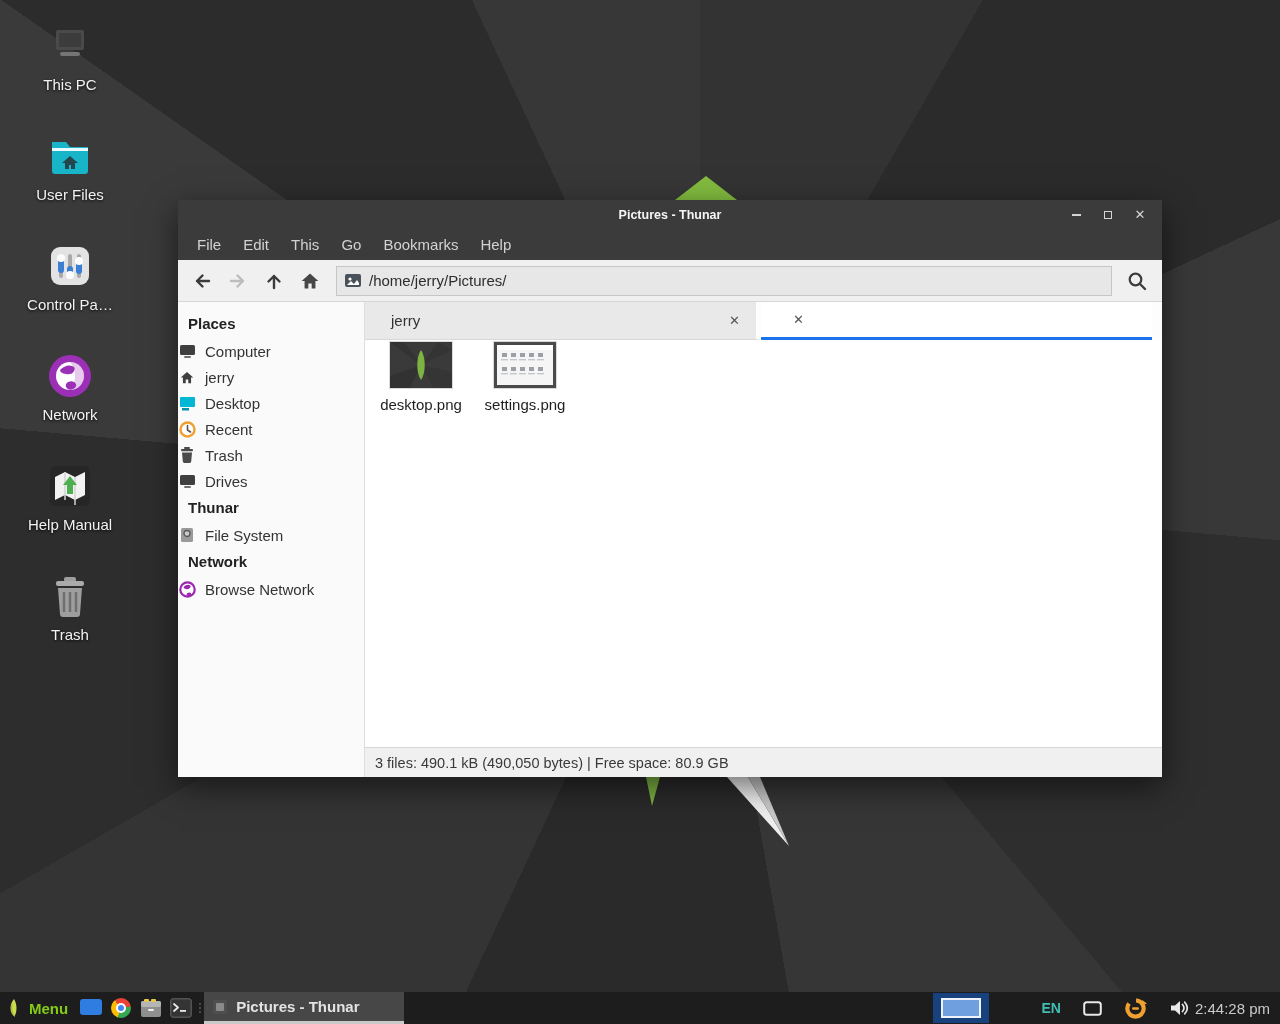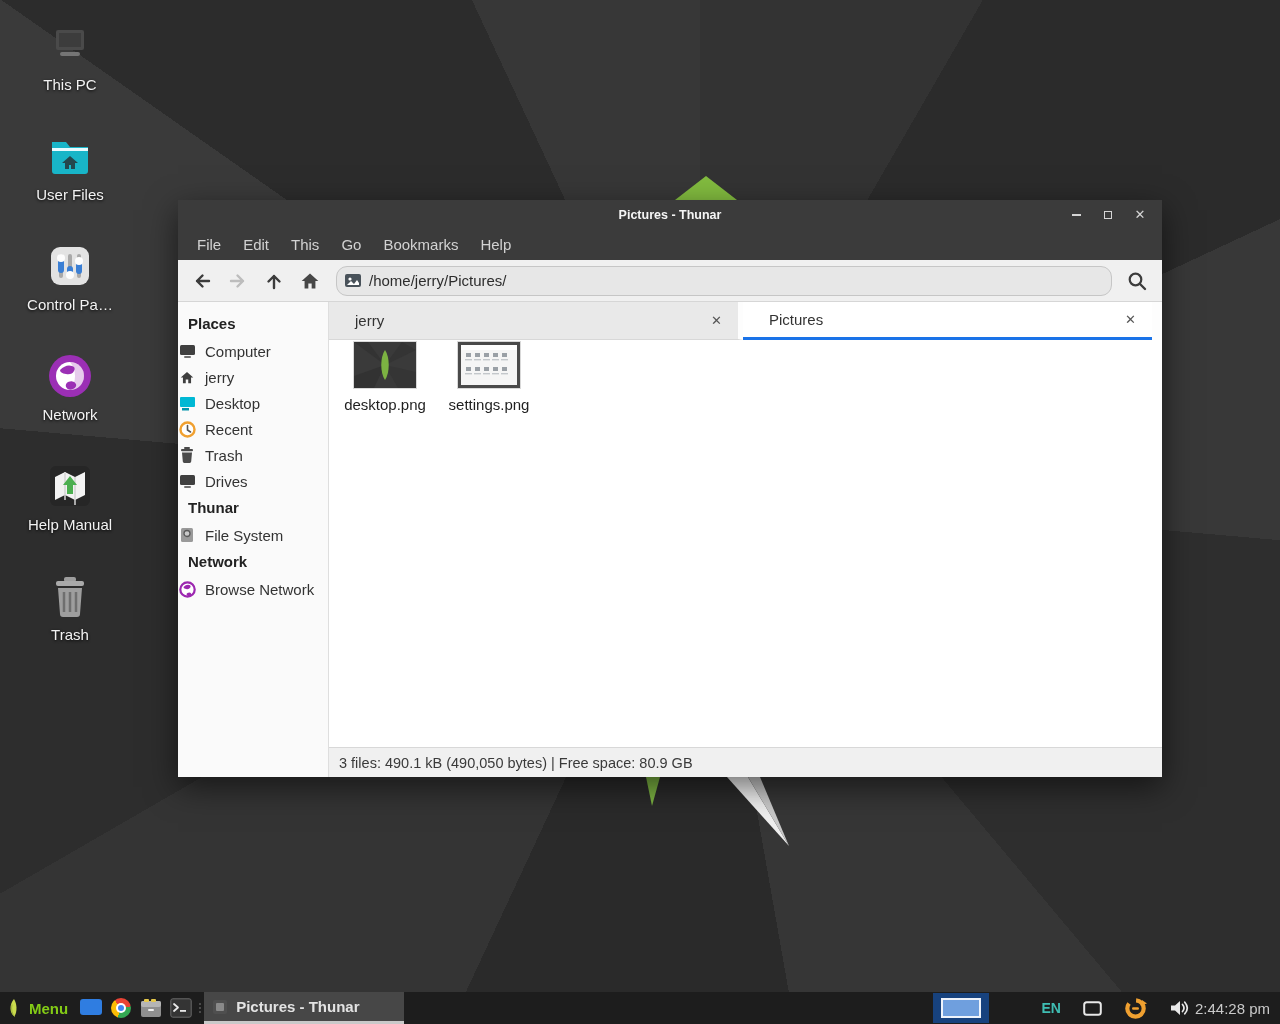--- a/index.html
+++ b/index.html
@@ -29,26 +29,26 @@
   .win-buttons { position:absolute; right:6px; top:0; height:29px; display:flex; align-items:center; }
   .win-btn { width:32px; height:29px; display:flex; align-items:center; justify-content:center; color:#d5d5d5; font-size:13px; cursor:default; }
   .glyph-min { width:9px; height:2px; background:#d5d5d5; display:block; }
   .glyph-max { width:8px; height:8px; border:1.5px solid #d5d5d5; display:block; }
 
   .menubar { height:31px; background:#3b3b3b; display:flex; align-items:center; padding-left:8px; flex:0 0 auto; }
   .menu-item { color:#d2d2d2; font-size:15px; padding:0 11px; height:100%; display:flex; align-items:center; cursor:default; }
 
   .toolbar { height:42px; background:#f0f0f0; border-bottom:1px solid #d6d6d6; display:flex; align-items:center; padding:0 6px; flex:0 0 auto; }
   .tool-btn { width:36px; height:32px; display:flex; align-items:center; justify-content:center; border-radius:3px; }
-  .pathbar { flex:1; height:30px; background:#e7e7e7; border:1px solid #c6c6c6; border-radius:11px; margin:0 6px 0 8px; display:flex; align-items:center; padding:0 8px; }
+  .pathbar { flex:1; height:30px; background:#e7e7e7; border:1px solid #c6c6c6; border-radius:0; margin:0 6px 0 8px; display:flex; align-items:center; padding:0 8px; }
   .pathtext { font-size:15px; color:#2d2d2d; margin-left:8px; }
   .search-btn { width:38px; height:32px; display:flex; align-items:center; justify-content:center; }
 
   .content { flex:1; display:flex; min-height:0; }
-  .sidebar { width:151px; background:#fafafa; border-right:1px solid #dedede; padding-top:8px; overflow:hidden; }
+  .sidebar { width:187px; background:#fafafa; border-right:1px solid #dedede; padding-top:8px; overflow:hidden; }
   .side-header { font-size:15px; font-weight:bold; color:#222; padding:5px 10px 4px 10px; height:28px; }
   .side-item { height:26px; display:flex; align-items:center; font-size:15px; color:#333; cursor:default; }
   .side-item .sico { width:18px; height:18px; margin-right:9px; display:flex; align-items:center; justify-content:center; }
 
   .main { flex:1; display:flex; flex-direction:column; min-width:0; }
   .tabbar { height:38px; background:#fdfdfd; display:flex; flex:0 0 auto; }
   .tab { flex:1; display:flex; align-items:center; font-size:15px; color:#333; padding:0 10px 0 26px; position:relative; cursor:default; }
   .tab.inactive { background:#e9e9e9; border-right:5px solid #fdfdfd; border-bottom:1px solid #d8d8d8; }
   .tab.active { background:#ffffff; border-bottom:3px solid #1a73e8; margin-right:10px; }
   .tab .tab-label { flex:1; }
@@ -316,21 +316,20 @@
       </div>
     </div>
 
     <div class="main">
       <div class="tabbar">
         <div class="tab inactive">
           <span class="tab-label">jerry</span>
           <span class="tab-close">✕</span>
         </div>
         <div class="tab active">
-          <span class="tab-label">Pictures</span>
           <span class="tab-close">✕</span>
         </div>
       </div>
 
       <div class="filearea">
         <div class="file-item">
           <svg class="file-thumb" viewBox="0 0 62 46">
             <rect width="62" height="46" fill="#3a3a3a"></rect>
             <polygon points="31,23 0,0 14,0" fill="#333333"></polygon>
               <polygon points="31,23 48,0 62,8" fill="#343434"></polygon>

